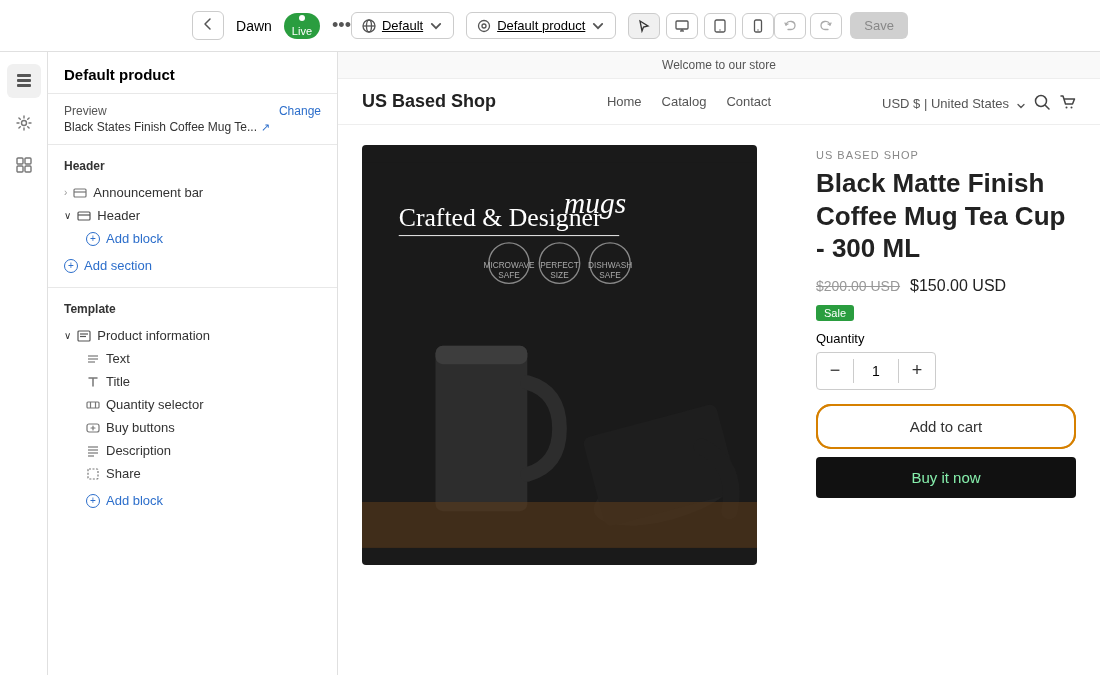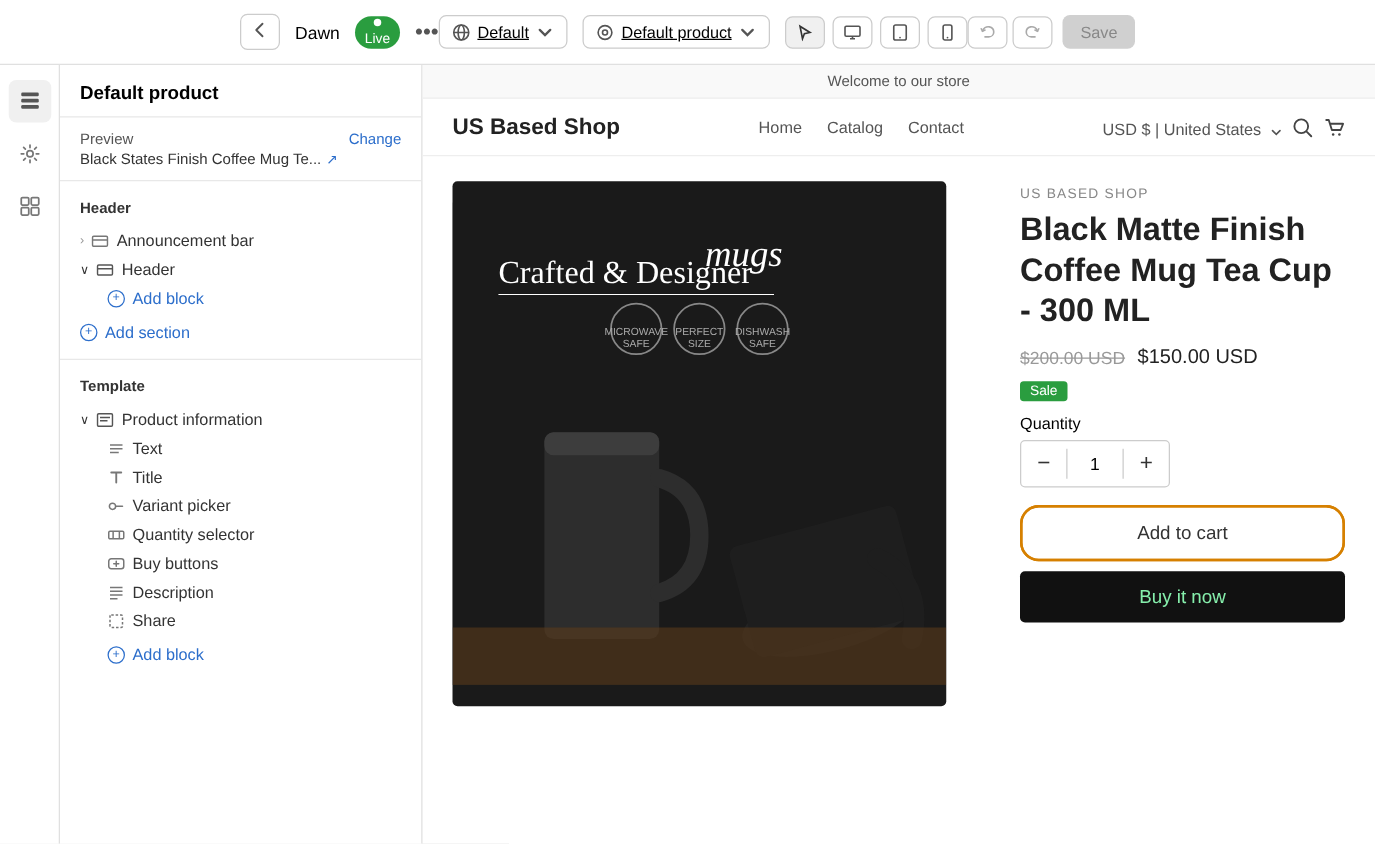--- a/index.html
+++ b/index.html
@@ -336,27 +336,20 @@
             <line x1="2" y1="7" x2="12" y2="7" stroke="#777" stroke-width="1.2"></line>
             <line x1="2" y1="10" x2="9" y2="10" stroke="#777" stroke-width="1.2"></line>
           </svg>
           <span>Text</span>
         </div>
         <div class="tree-item">
           <svg width="14" height="14" viewBox="0 0 14 14" fill="none">
             <path d="M3 3h8M7 3v8" stroke="#777" stroke-width="1.5" stroke-linecap="round"></path>
           </svg>
           <span>Title</span>
-        </div>
-        <div class="tree-item">
-          <svg width="14" height="14" viewBox="0 0 14 14" fill="none">
-            <circle cx="4" cy="7" r="2.5" stroke="#777" stroke-width="1.2"></circle>
-            <path d="M7 7h5" stroke="#777" stroke-width="1.2" stroke-linecap="round"></path>
-          </svg>
-          <span>Variant picker</span>
         </div>
         <div class="tree-item">
           <svg width="14" height="14" viewBox="0 0 14 14" fill="none">
             <rect x="1" y="4" width="12" height="6" rx="1" stroke="#777" stroke-width="1.2"></rect>
             <line x1="4.5" y1="4" x2="4.5" y2="10" stroke="#777" stroke-width="1.2"></line>
             <line x1="9.5" y1="4" x2="9.5" y2="10" stroke="#777" stroke-width="1.2"></line>
           </svg>
           <span>Quantity selector</span>
         </div>
         <div class="tree-item">

